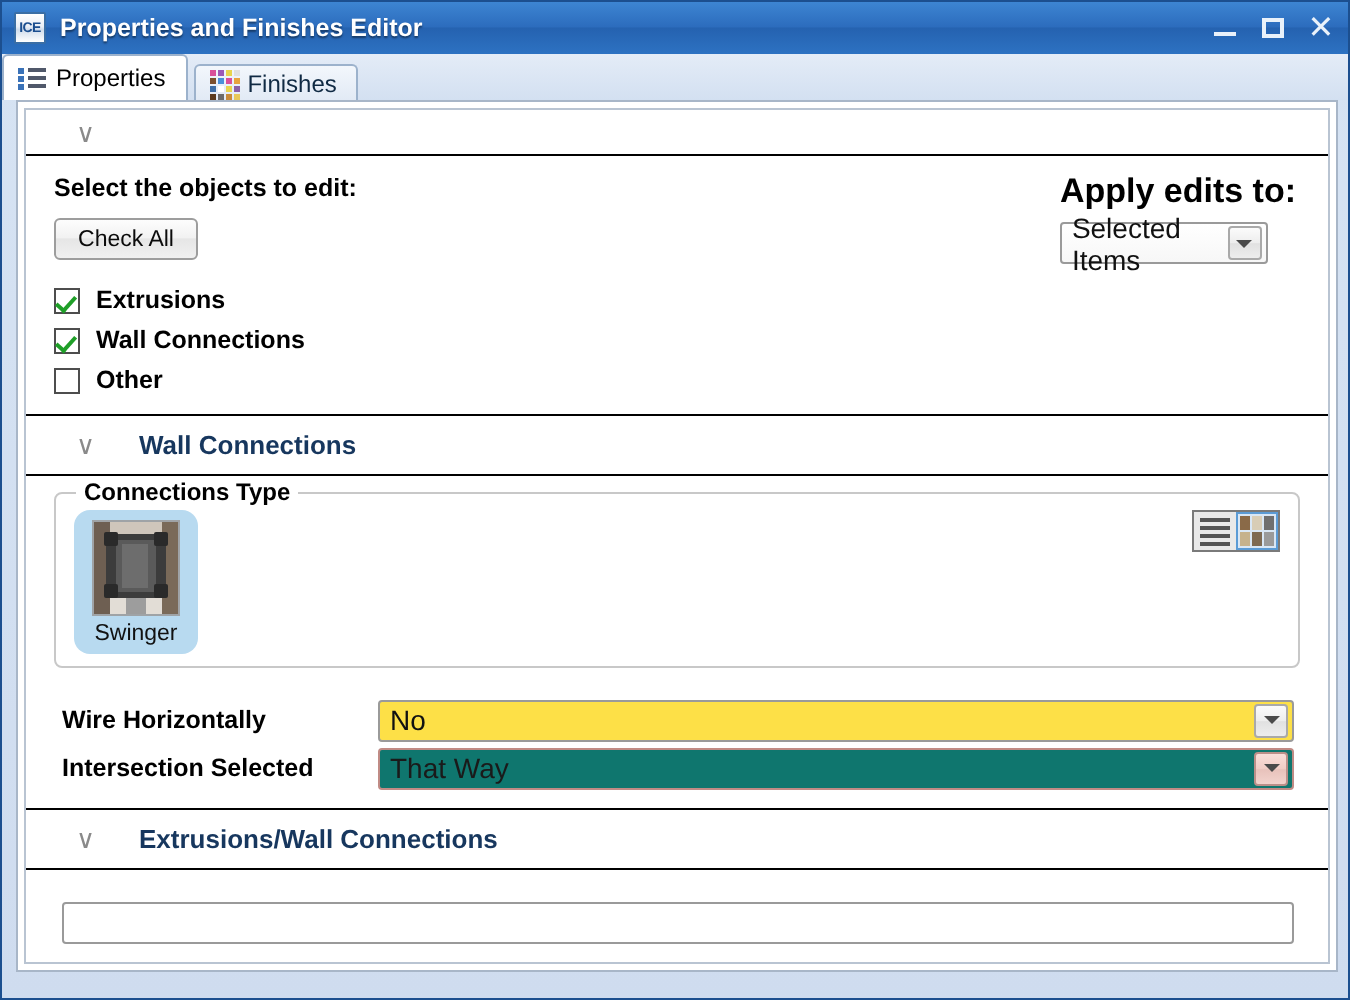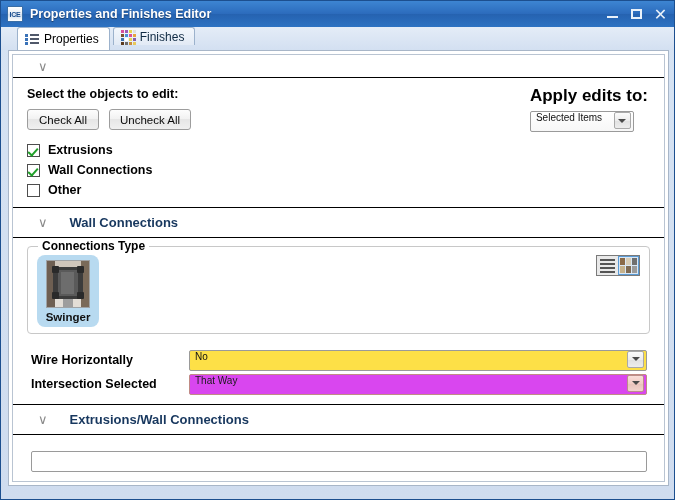--- a/index.html
+++ b/index.html
@@ -103,21 +103,22 @@
 
   
   .tabstrip {
     position: absolute;
     left: 0; top: 26px;
     width: 100%;
     height: 23px;
     box-sizing: border-box;
     background: linear-gradient(to bottom, #e4ecf7 0%, #d3e0f1 100%);
     display: flex;
-    padding-left: 16px;
+    align-items: flex-end;
+    padding-left: 0;
   }
   .tab {
     height: 18px;
     box-sizing: border-box;
     display: flex;
     align-items: center;
     gap: 5px;
     padding: 0 10px 0 7px;
     border: 1px solid #9cb2cc;
     border-bottom: none;
@@ -260,21 +261,22 @@
     font-weight: bold;
     margin-bottom: 5px;
   }
   .combo {
     height: 21px;
     box-sizing: border-box;
     background: linear-gradient(to bottom, #ffffff 0%, #f7f7f7 100%);
     border: 1px solid #9a9a9a;
     border-radius: 2px;
     display: flex;
-    font-size: 10px;
+    align-items: center;
+    font-size: 14px;
     color: #111;
     padding-left: 5px;
     position: relative;
     cursor: default;
   }
   .combo.small { width: 104px; }
   .combo .cval { flex: 1; text-align: left; }
   .combo-btn {
     width: 17px;
     height: 17px;
@@ -364,21 +366,20 @@
     border: 1px solid #9fa3a6;
     box-sizing: border-box;
     overflow: hidden;
     position: relative;
     background: #8e7a68;
   }
   .thumb-label {
     font-size: 11.5px;
     color: #111;
     margin-top: 3px;
-    font-weight: bold;
   }
   .viewmodes {
     position: absolute;
     right: 9px; top: 8px;
     display: flex;
     border: 1px solid #7a7a7a;
   }
   .vm {
     width: 21px; height: 19px;
     box-sizing: border-box;
@@ -414,21 +415,21 @@
     width: 158px;
     font-size: 12.5px;
     font-weight: bold;
     color: #000;
     flex: 0 0 auto;
   }
   .field-ctl { flex: 1; margin-right: 17px; }
   .combo.wide { width: 100%; }
   .combo.grey { background: #fde047; border-color: #9a9a9a; }
   .combo.pink {
-    background: #d946ef;
+    background: #0f766e;
     border-color: #c08b85;
     color: #1a1a1a;
     gap: 36px;
   }
   .combo.pink .combo-btn {
     background: linear-gradient(to bottom, #f9ded9 0%, #f0ccc5 50%, #e8c2bb 52%, #f2d3cd 100%);
     border-color: #bb8f89;
   }
   .textfield {
     height: 21px;
@@ -501,21 +502,20 @@
 
       <div class="collapse-bar">
         <span class="chev">∨</span>
       </div>
       <div class="sec-hr"></div>
 
       <div class="select-block">
         <div class="select-title">Select the objects to edit:</div>
         <div class="btn-row">
           <div class="btn">Check All</div>
-          <div class="btn">Uncheck All</div>
         </div>
         <div class="apply-block">
           <div class="apply-label">Apply edits to:</div>
           <div class="combo small">
             <span class="cval">Selected Items</span>
             <span class="combo-btn">
                 <span class="arrow-d"></span>
               </span>
           </div>
         </div>

